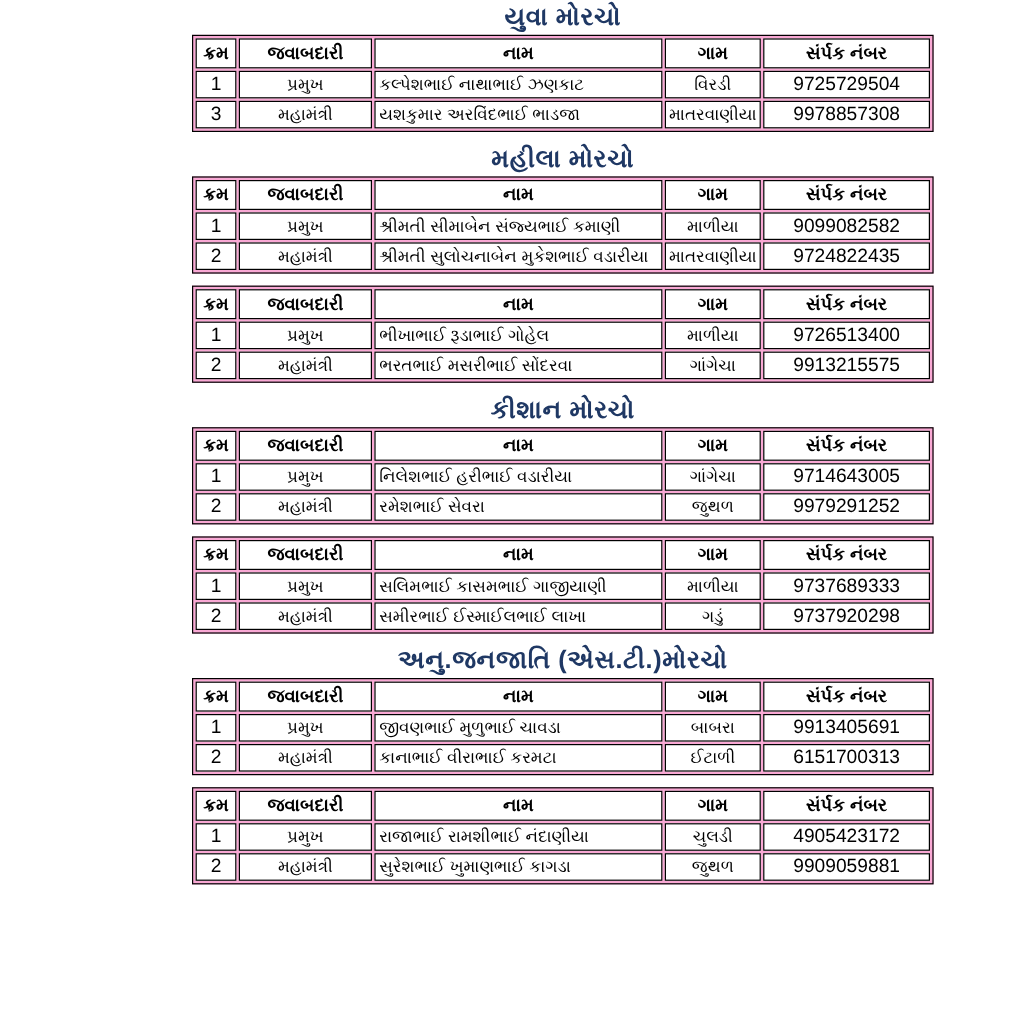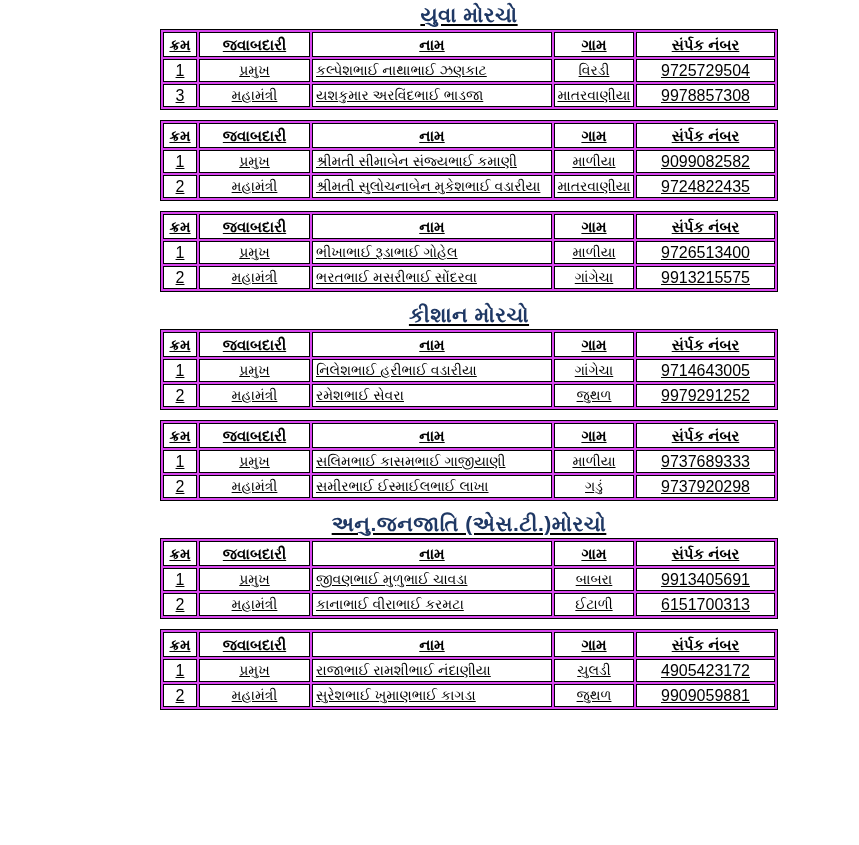--- a/index.html
+++ b/index.html
@@ -15,38 +15,37 @@
     color: #000000;
   }
   .sheet {
     box-sizing: border-box;
     padding: 2px 0 0 160px;
     width: 859px;
   }
   .section {
     width: 618px;
     margin-bottom: 10px;
-    text-decoration: underline;
   }
   .section-title {
     margin: 0 0 2px 0;
     text-align: center;
     color: #1f3864;
     font-size: 21px;
     font-weight: bold;
     line-height: 25px;
     letter-spacing: 0.5px;
   }
   table.morcho {
     border-collapse: separate;
     border-spacing: 2px;
     table-layout: fixed;
     width: 618px;
     border: 1px solid #000000;
-    background: #d946ef;
+    background: #f9a8d4;
   }
   table.morcho th,
   table.morcho td {
     border: 1.6px solid #000000;
     overflow: hidden;
     white-space: nowrap;
     text-align: center;
     vertical-align: middle;
     padding: 0;
     background: #ffffff;
@@ -115,20 +114,21 @@
             <td class="col-role">મહામંત્રી</td>
             <td class="col-name">યશકુમાર અરવિંદભાઈ ભાડજા</td>
             <td class="col-village">માતરવાણીયા</td>
             <td class="col-phone">9978857308</td>
           </tr>
         </tbody>
     </table>
   </div>
 
   <div class="section">
+    <h2 class="section-title">મહીલા મોરચો</h2>
     <table class="morcho">
       <colgroup>
           <col class="c-serial">
           <col class="c-role">
           <col class="c-name">
           <col class="c-village">
           <col class="c-phone">
         </colgroup>
       <thead>
         <tr>

